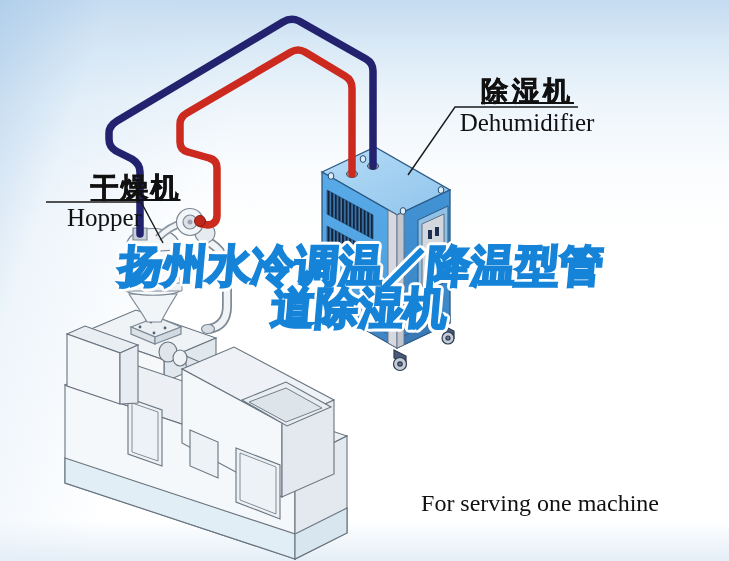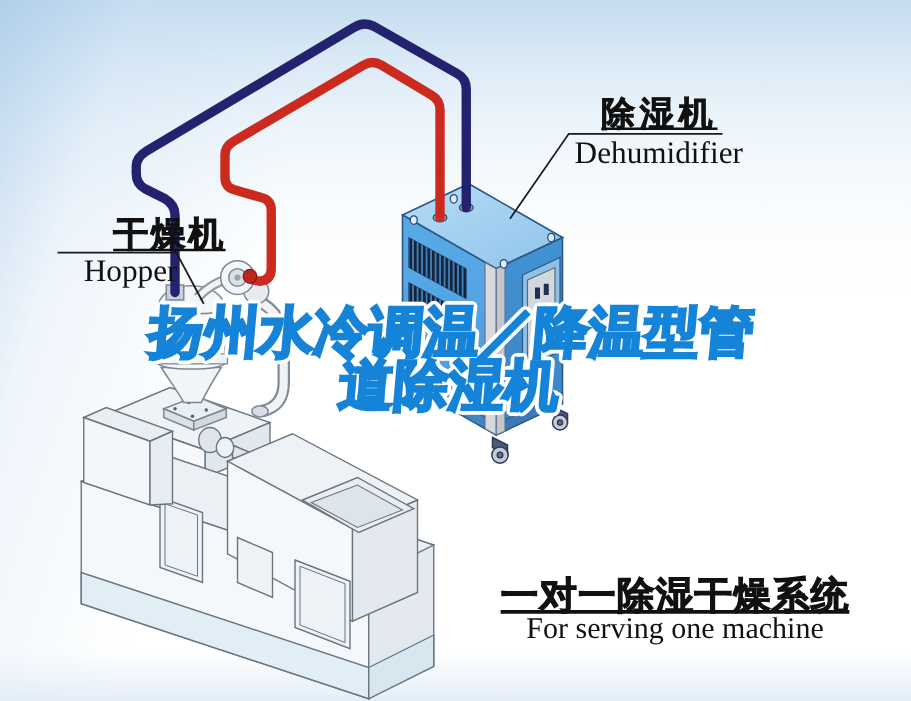--- a/index.html
+++ b/index.html
@@ -169,15 +169,14 @@
         <text x="0" y="0" text-anchor="middle">道除湿机</text>
       </g>
     </g>
   </g>
 </svg>
 
 <div class="lbl zh" id="dehu-zh">除湿机</div>
 <div class="lbl en" id="dehu-en">Dehumidifier</div>
 <div class="lbl zh" id="hop-zh">干燥机</div>
 <div class="lbl en" id="hop-en">Hopper</div>
-<div class="lbl zh" id="cap-zh">一对一除湿干燥系统</div>
 <div class="lbl en" id="cap-en">For serving one machine</div>
 </div>
 
 </body></html>

